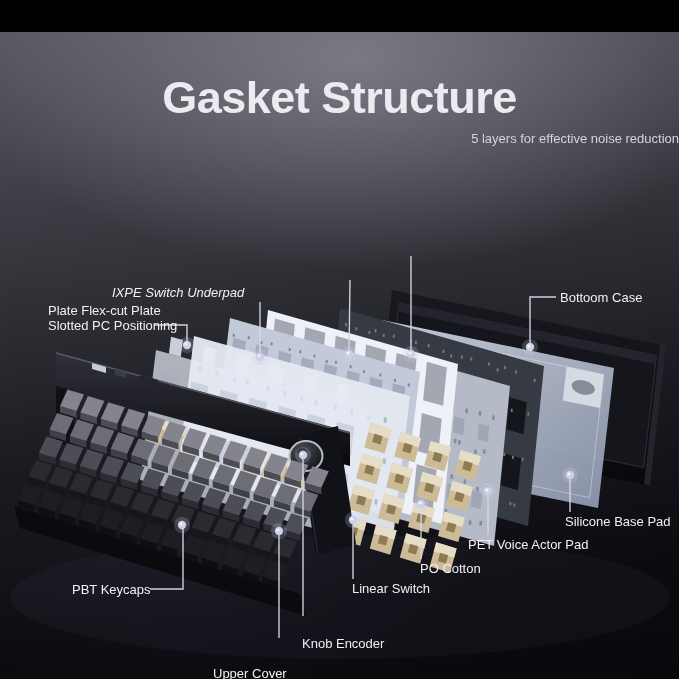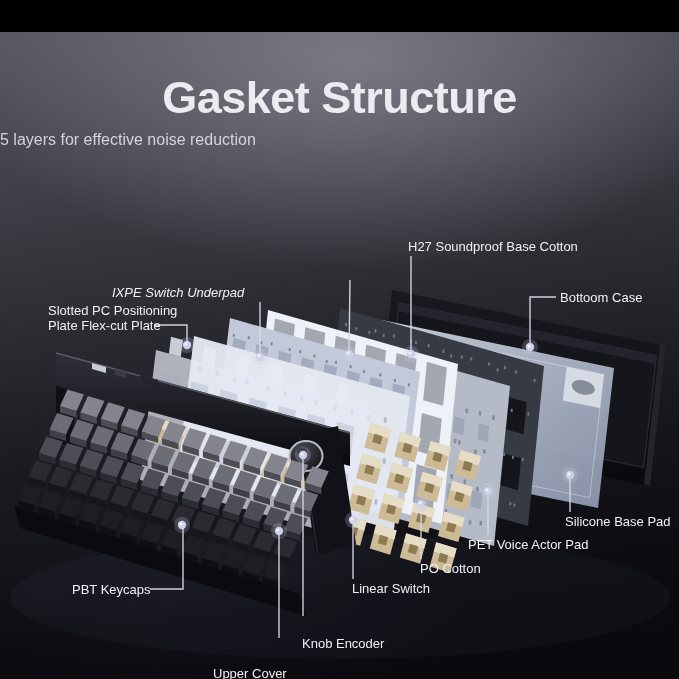--- a/index.html
+++ b/index.html
@@ -14,22 +14,22 @@
       radial-gradient(ellipse 95% 50% at 52% 4%, rgba(134,134,146,.78), rgba(70,70,80,0) 62%),
       radial-gradient(ellipse 60% 30% at 28% 80%, rgba(70,76,100,.10), rgba(0,0,0,0) 70%),
       linear-gradient(172deg,#55555e 0%,#45454d 16%,#2f2f36 36%,#191920 58%,#0b0b10 80%,#08080c 100%);
     margin-top: 32px;
   }
   .page-title{
     position:absolute;left:0;right:0;top:40px;text-align:center;
     font-size:45px;font-weight:700;letter-spacing:-.5px;color:var(--title);
   }
   .page-subtitle{
-    position:absolute;left:0;right:0;top:99px;text-align:left;
-    font-size:16px;font-weight:400;color:var(--subtitle);
+    position:absolute;left:0;right:0;top:99px;text-align:right;
+    font-size:13px;font-weight:400;color:var(--subtitle);
   }
   .lbl{
     position:absolute;font-size:13px;line-height:1.18;color:var(--label);
     white-space:nowrap;
   }
   .lbl-pbt{left:72px;top:550px;}
   .lbl-upper{left:213px;top:634px;}
   .lbl-knob{left:302px;top:604px;}
   .lbl-linear{left:352px;top:549px;}
   .lbl-po{left:420px;top:529px;}
@@ -757,19 +757,18 @@
   <div class="page-subtitle">5 layers for effective noise reduction</div>
 
   <div class="lbl lbl-pbt">PBT Keycaps</div>
   <div class="lbl lbl-upper">Upper Cover</div>
   <div class="lbl lbl-knob">Knob Encoder</div>
   <div class="lbl lbl-linear">Linear Switch</div>
   <div class="lbl lbl-po">PO Cotton</div>
   <div class="lbl lbl-pet">PET Voice Actor Pad</div>
   <div class="lbl lbl-silicone">Silicone Base Pad</div>
   <div class="lbl lbl-bottoom">Bottoom Case</div>
-  <div class="lbl lbl-h27">H27 Soundproof Base Cotton</div>
   <div class="lbl lbl-ixpe">IXPE Switch Underpad</div>
   <div class="lbl lbl-slotted">
+    <div>Plate Flex-cut Plate</div>
     <div>Slotted PC Positioning</div>
-    <div>Plate Flex-cut Plate</div>
   </div>
 </div>
 
 </body></html>

